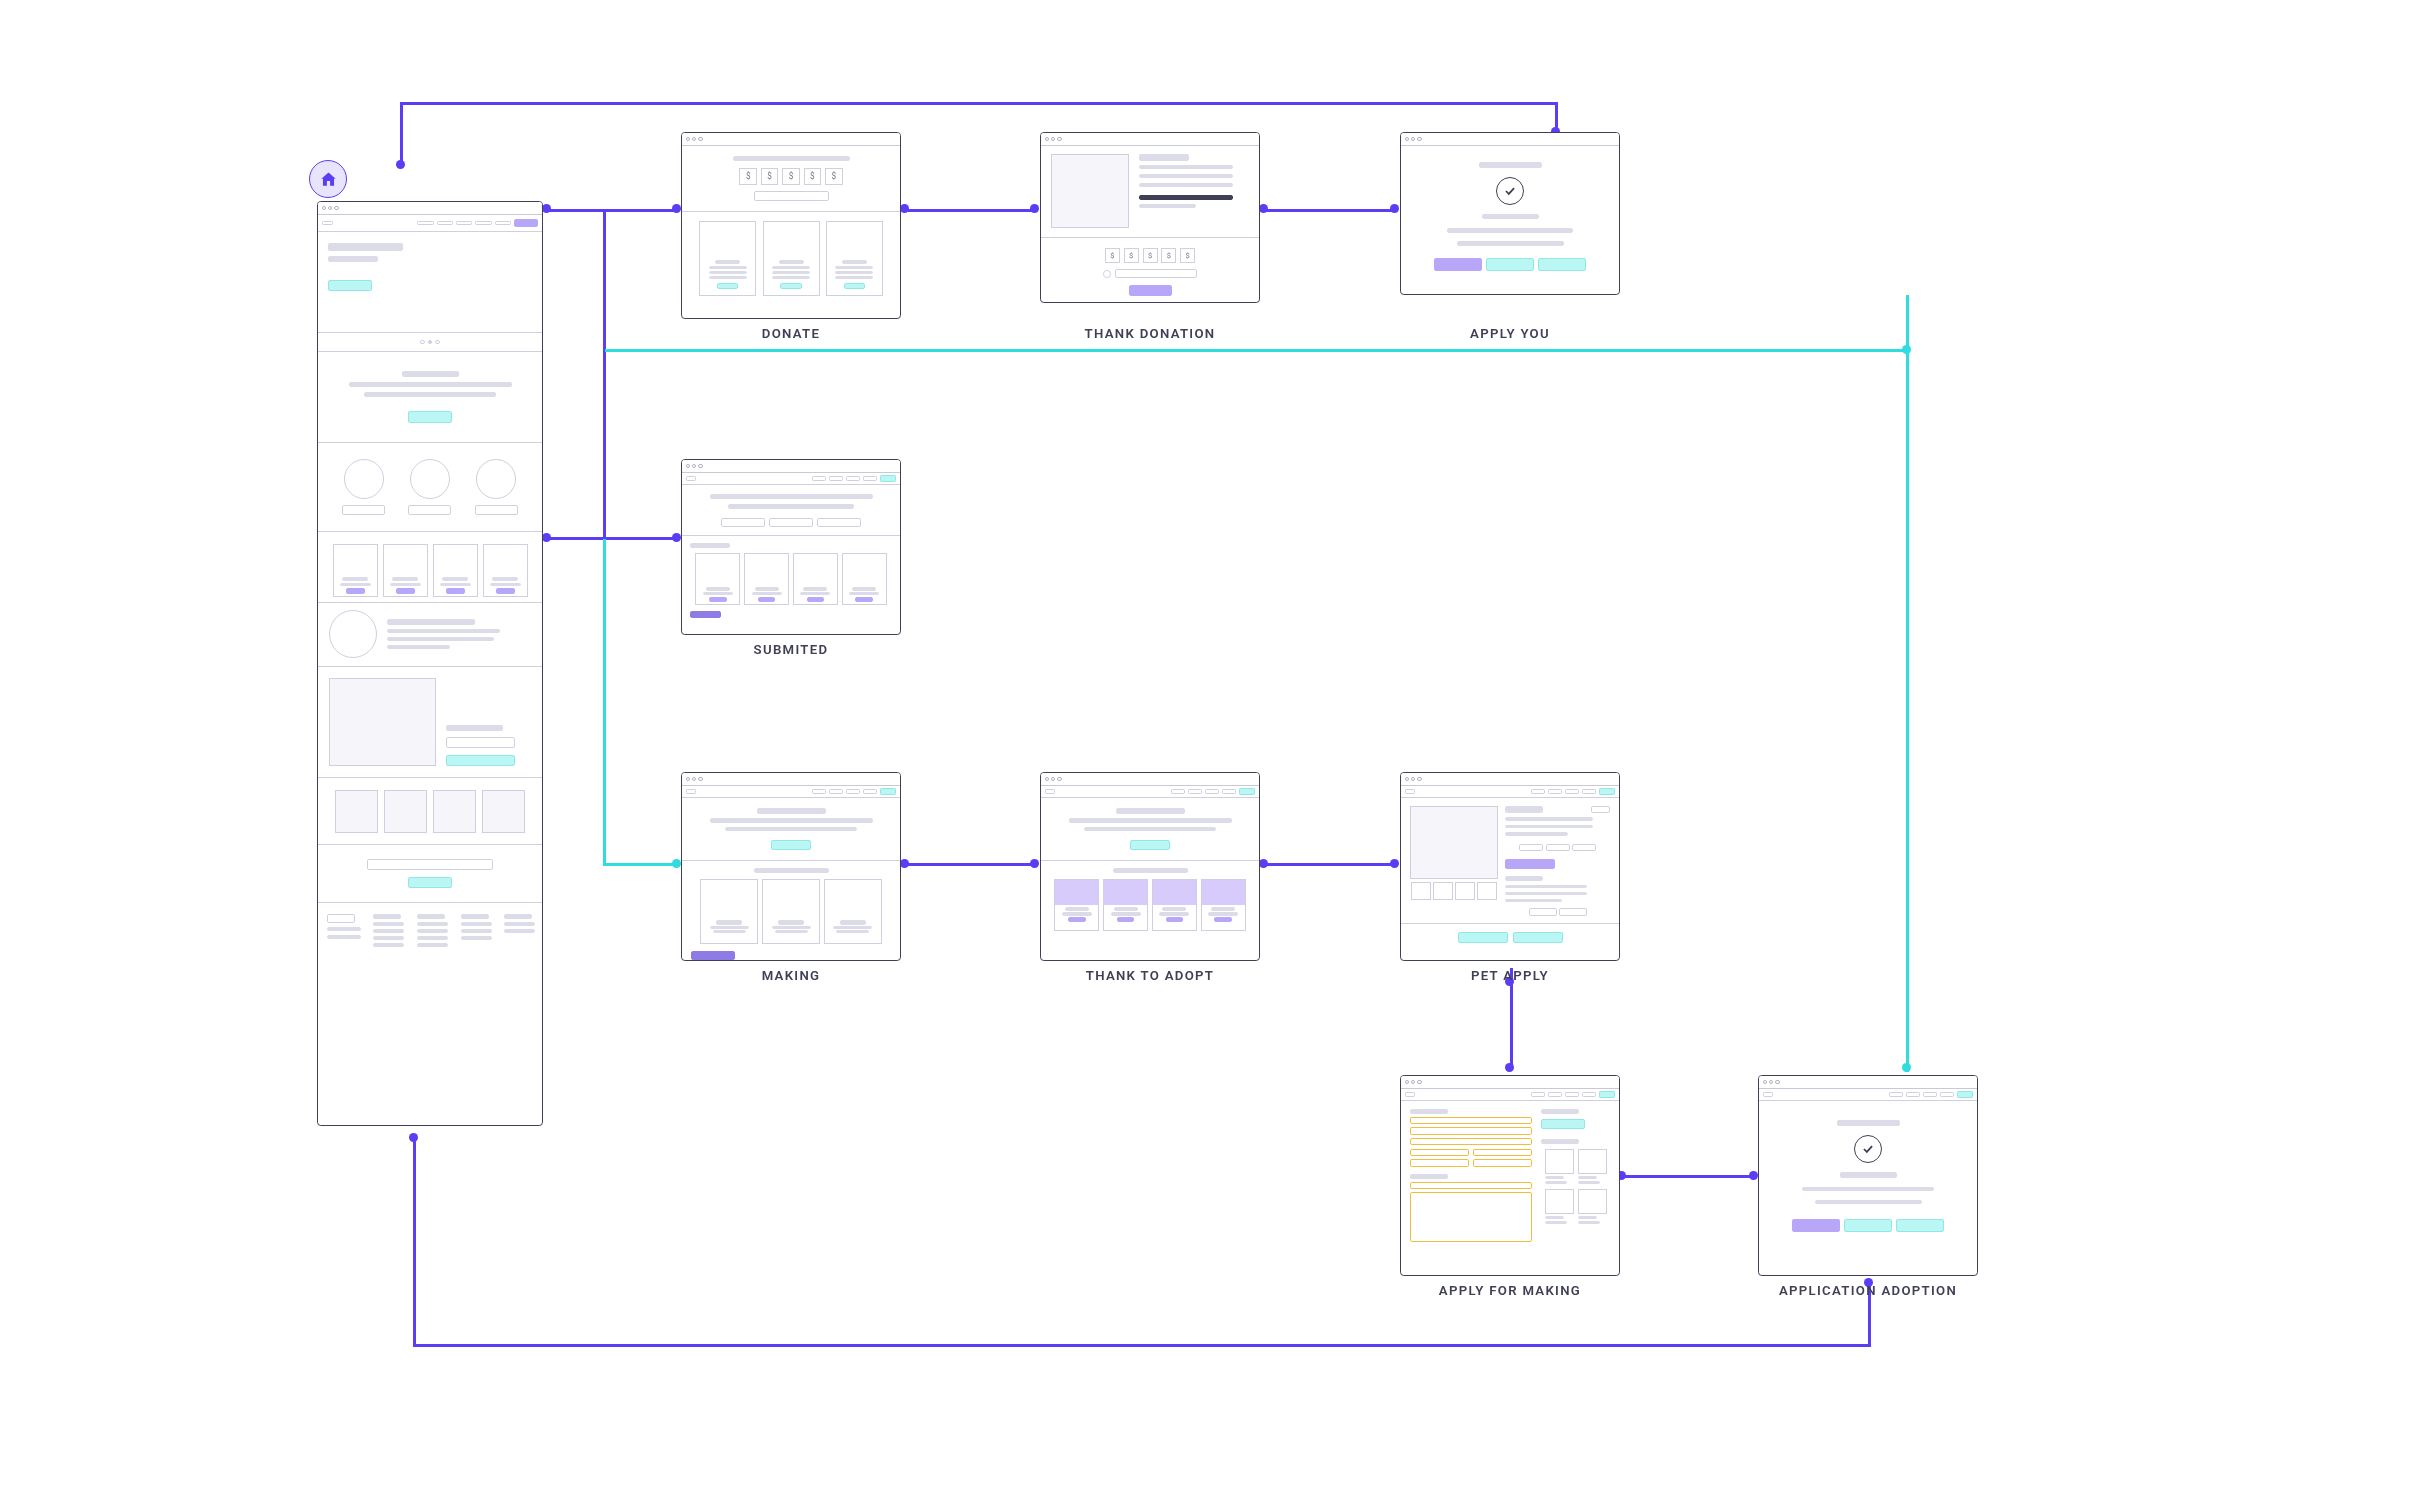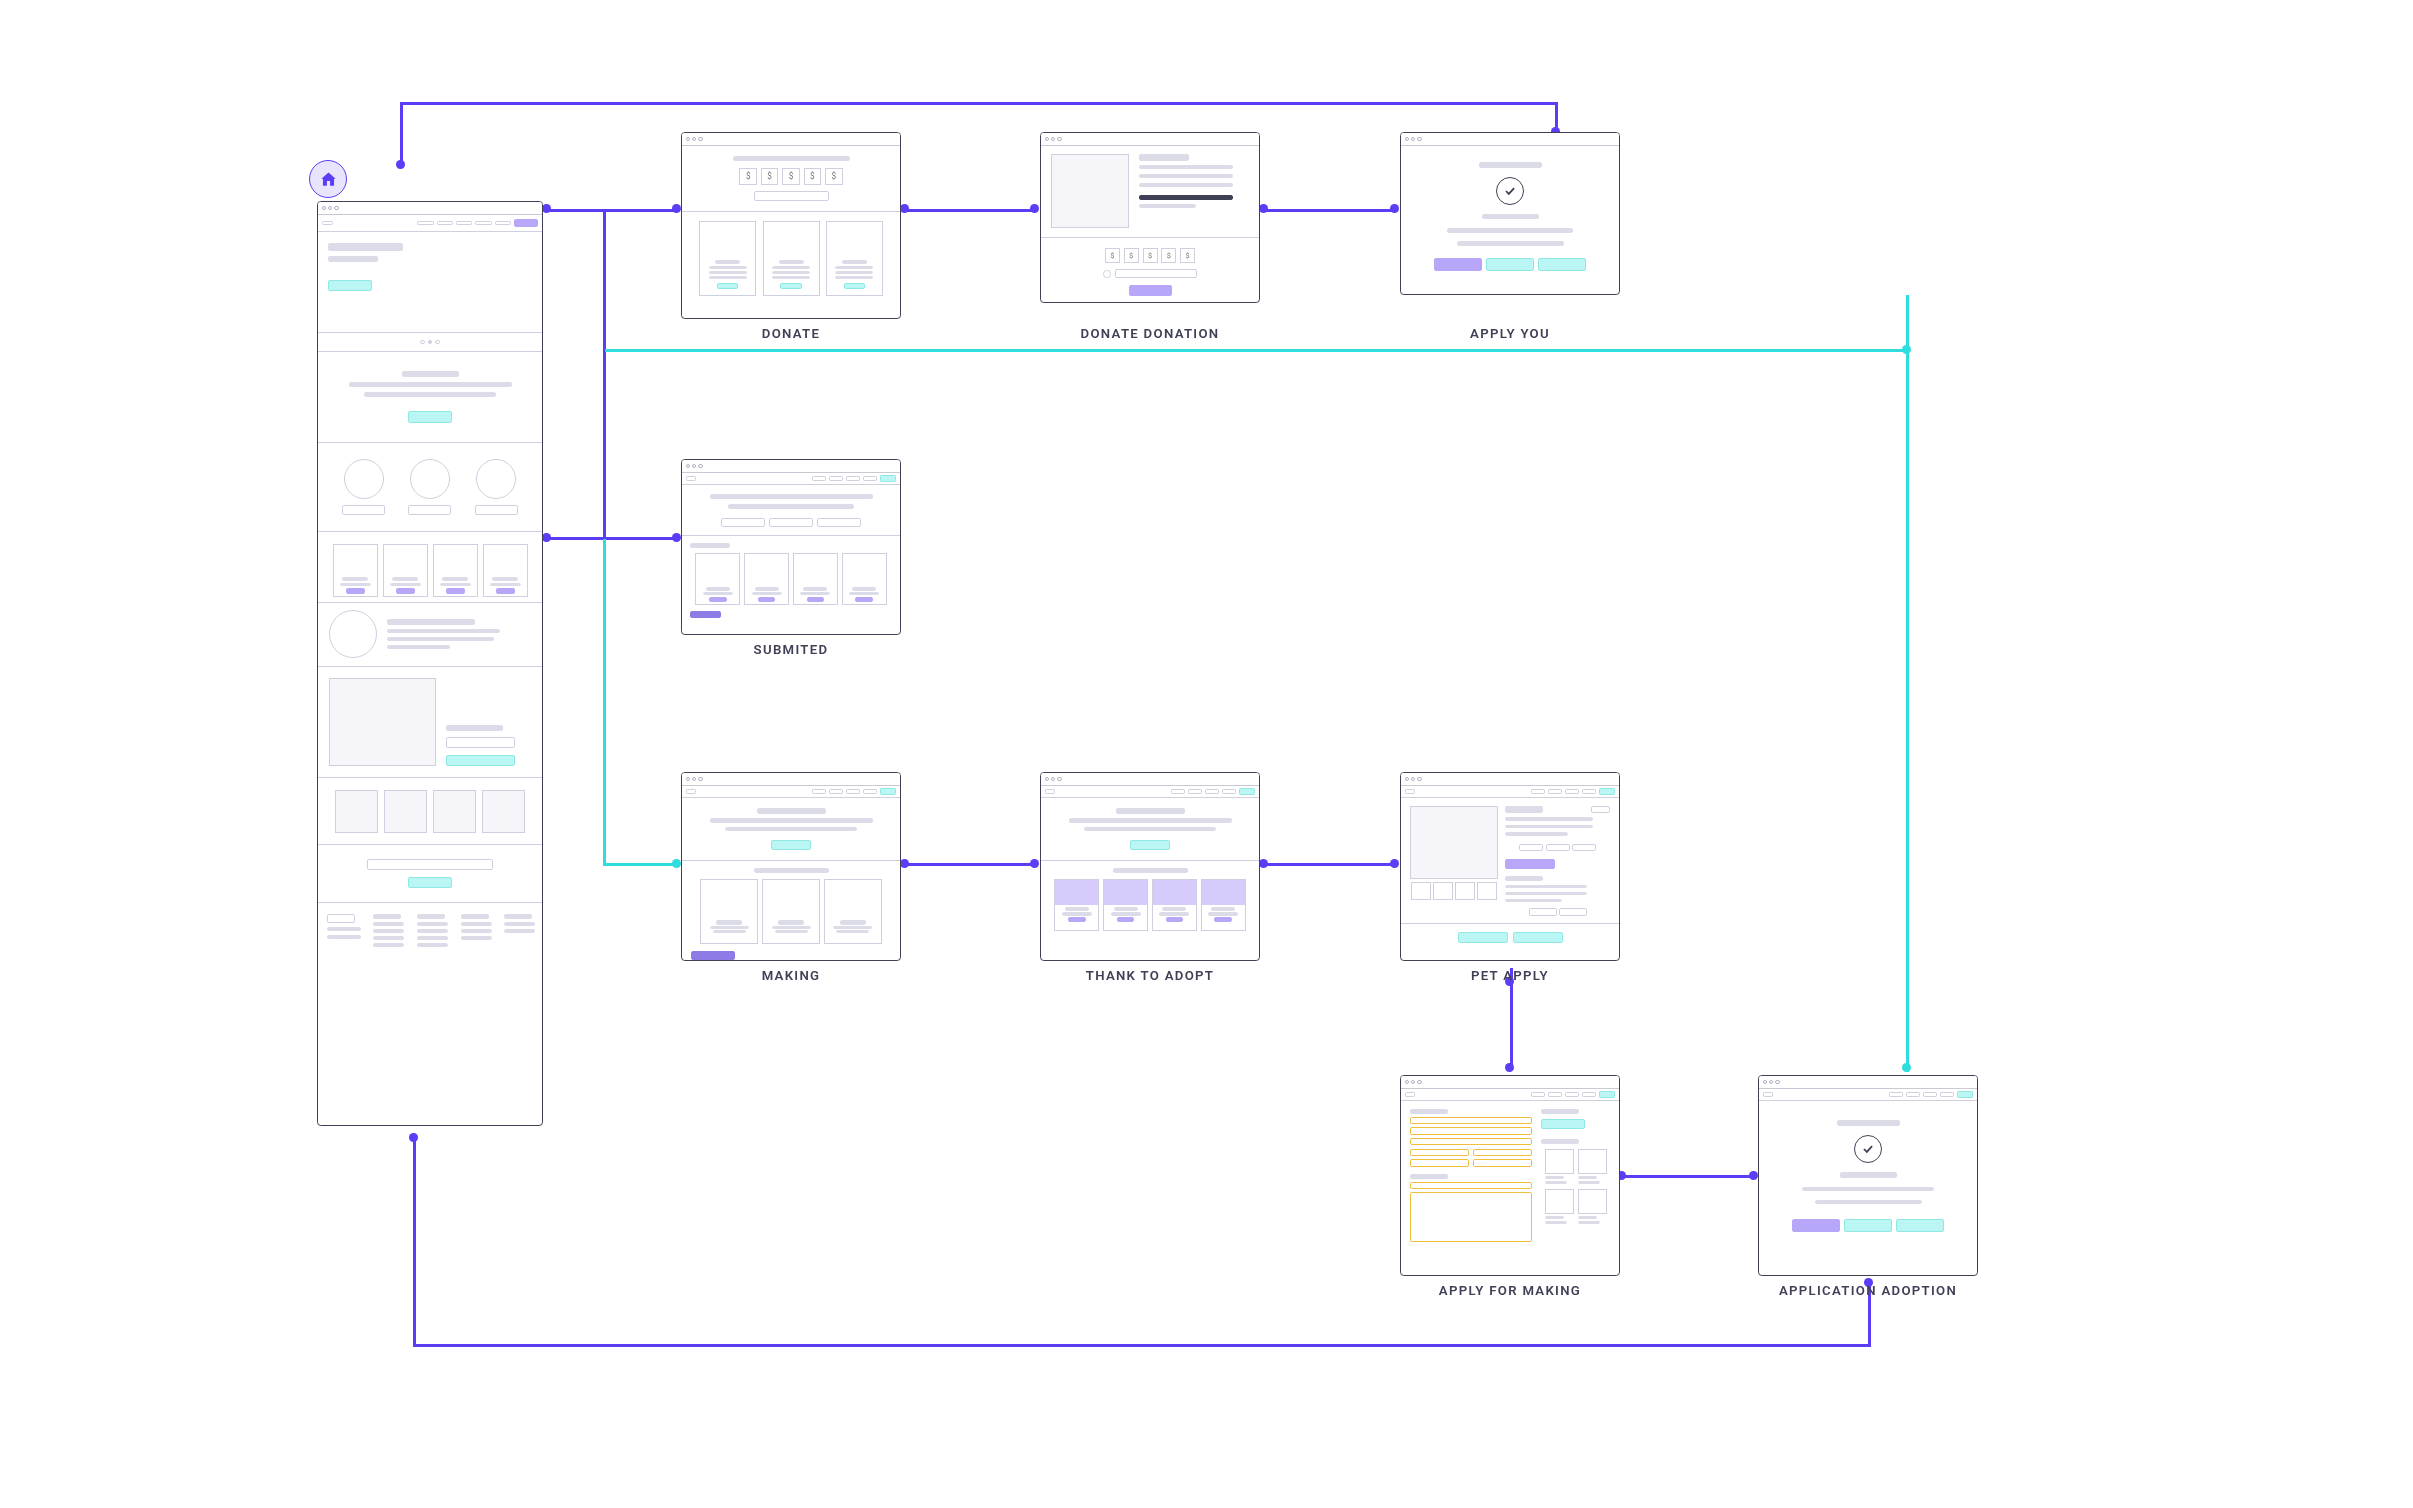--- a/index.html
+++ b/index.html
@@ -345,21 +345,21 @@
       <span class="blk" style="width:15px;height:15px;display:flex;align-items:center;justify-content:center;font-size:7.5px;color:#777">$</span>
       <span class="blk" style="width:15px;height:15px;display:flex;align-items:center;justify-content:center;font-size:7.5px;color:#777">$</span>
     </div>
     <div class="row" style="align-items:center;gap:3.8px">
       <span class="circle" style="width:7.5px;height:7.5px;border-width:0.6px"></span>
       <span class="pill" style="width:82px;height:8.8px"></span>
     </div>
     <span class="pill purple" style="width:43px;height:11.3px"></span>
   </div>
 </div>
-<div class="label" style="left:1040px;top:326px;width:220px">DONATE DONATION</div>
+<div class="label" style="left:1040px;top:326px;width:220px">THANK DONATION</div>
 
 <div class="wf" style="left:1400px;top:132px;width:220px;height:163px">
   <div class="titlebar">
         <span class="dot"></span>
         <span class="dot"></span>
         <span class="dot"></span>
       </div>
   <div class="body" style="padding:16.3px 12.6px;display:flex;flex-direction:column;align-items:center;gap:8.8px">
     <span class="pill dark" style="width:63px;height:6.3px"></span>
     <div class="check">

